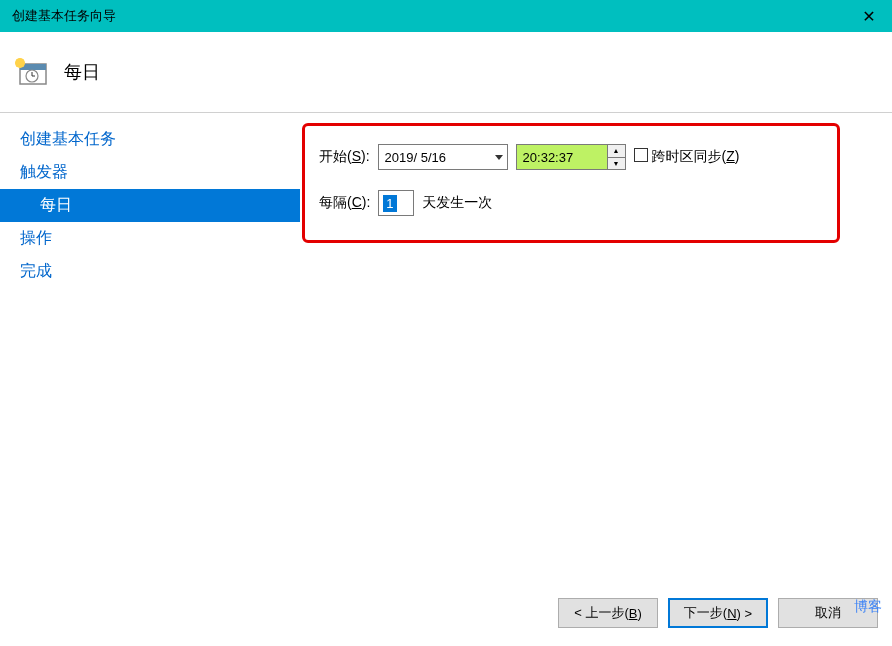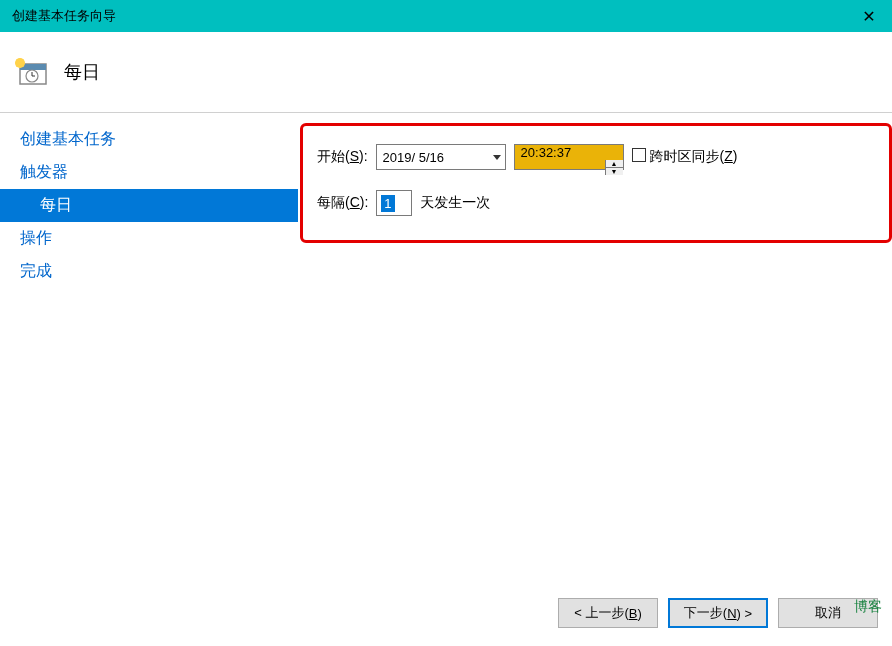--- a/index.html
+++ b/index.html
@@ -64,45 +64,44 @@
     .side-item.selected { background: #0178d7; color: #fff; }
     .content {
       flex: 1;
       position: relative;
       padding-top: 10px;
     }
     .highlight-box {
       border: 3px solid #e30000;
       border-radius: 6px;
       padding: 18px 14px 24px 14px;
-      width: 592px;
+      width: 538px;
       margin-left: 2px;
     }
     .row { display: flex; align-items: center; gap: 8px; margin-bottom: 20px; }
     .row:last-child { margin-bottom: 0; }
     .lbl { font-size: 14px; }
     .date-field {
       border: 1px solid #7a7a7a;
       height: 26px;
       width: 130px;
       display: flex;
       align-items: center;
       justify-content: space-between;
       padding: 0 4px 0 6px;
       background: #fff;
     }
     .time-field {
       border: 1px solid #7a7a7a;
       height: 26px;
       width: 110px;
       display: flex;
-      align-items: flex-start;
+      align-items: center;
       padding: 0 0 0 6px;
-      background: #eab308;
-      flex-direction: column;
+      background: #bef264;
     }
     .spinner {
       display: flex;
       flex-direction: column;
       border-left: 1px solid #7a7a7a;
       height: 24px;
       width: 18px;
       margin-left: auto;
     }
     .spinner div {
@@ -160,21 +159,21 @@
       justify-content: center;
       font-size: 13px;
       cursor: pointer;
       padding: 0 10px;
     }
     .btn.primary { border: 2px solid #0178d7; background: #e1e1e1; }
     .watermark {
       position: absolute;
       right: 10px;
       bottom: 30px;
-      color: #15803d;
+      color: #3b82f6;
       font-size: 14px;
       pointer-events: none;
     }
     .und { text-decoration: underline; }
   </style>
 </head>
 <body>
 
 <div class="titlebar">
   <span class="titlebar-text">创建基本任务向导</span>

